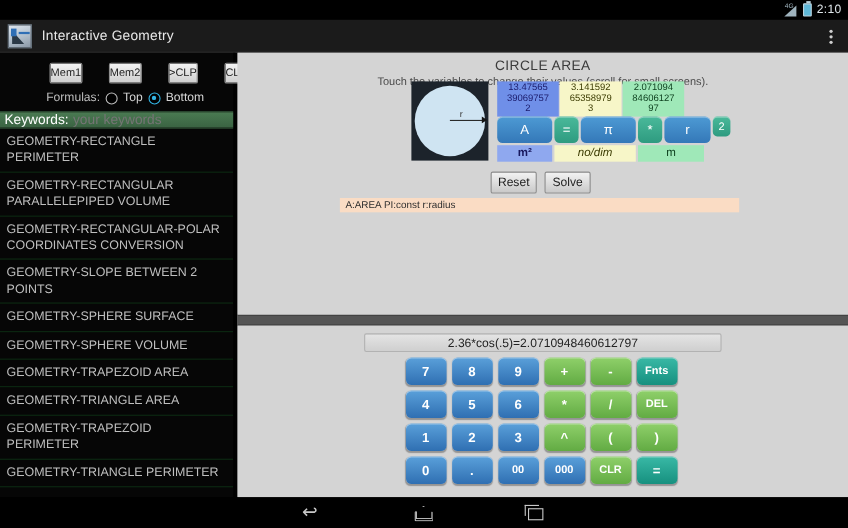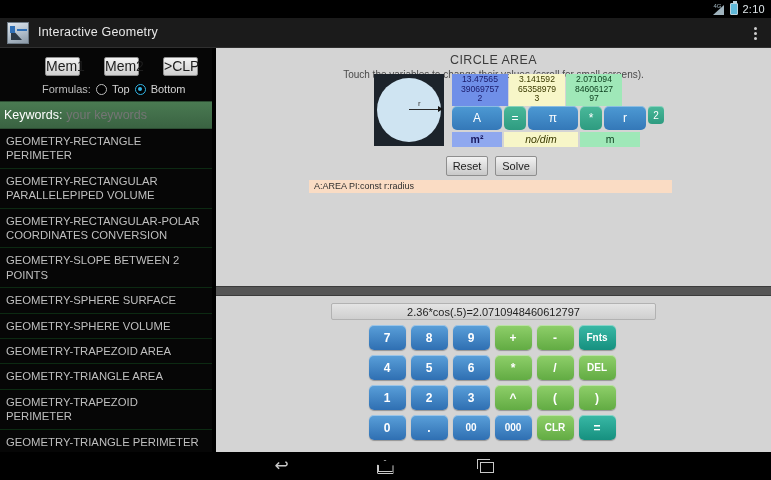--- a/index.html
+++ b/index.html
@@ -41,33 +41,33 @@
                color:#e8e8e8; letter-spacing:.2px; }
   .overflow { position:absolute; right:8px; top:7px; width:16px; height:17px;
               display:flex; flex-direction:column; align-items:center;
               justify-content:space-between; padding:2px 0; cursor:pointer; }
   .overflow span { width:3px; height:3px; border-radius:50%; background:#cfcfcf; display:block; }
 
   
   .leftpanel { position:absolute; left:0; top:48px; width:214px; height:404px;
                background:#060606; border-right:2px solid #000; }
   .mem-row { display:flex; gap:7px; padding:9px 0 0 28px; }
-  .mem-btn { width:35px; height:19px; font-size:14px; color:#1d1d1d;
+  .mem-btn { width:35px; height:19px; font-size:10px; color:#1d1d1d;
              background:linear-gradient(#f3f3f3,#cfcfcf); border:1px solid #8e8e8e;
              border-radius:2px; cursor:pointer; line-height:17px; text-align:center;margin-left:17px; }
   .formulas-row { display:flex; align-items:center; gap:5px; padding:7px 0 6px 42px;
                   font-size:11px; color:#bdbdbd; }
   .radio { width:11px; height:11px; border-radius:50%; border:1.6px solid #bcbcbc;
            display:inline-block; position:relative; background:#000; cursor:pointer; }
   .radio.on { border-color:#33b5e5; }
   .radio.on:after { content:""; position:absolute; left:2px; top:2px; width:4px;
                     height:4px; border-radius:50%; background:#33b5e5; }
   .rlabel { font-size:11px; color:#d4d4d4; }
 
-  .kw-row { background:linear-gradient(#4a7a52,#3a6342); height:28px;
+  .kw-row { background:linear-gradient(#4a7a52,#3a6342); height:16px;
             display:flex; align-items:center; padding:0 4px;
             border-top:1px solid #2d4d33; border-bottom:1px solid #2d4d33; }
   .kw-label { font-size:12.5px; color:#fff; }
   .kw-input { flex:1; font-size:12.5px; color:#6f9b79; padding-left:4px;
               background:transparent; border:none; outline:none; }
 
   .kw-list { height:330px; overflow:hidden; }
   .kw-item { color:#bfbfbf; font-size:11.3px; line-height:14.4px;
              padding:5px 6px 5px 6px; border-bottom:1px solid #0c2a12;
              cursor:pointer; }

